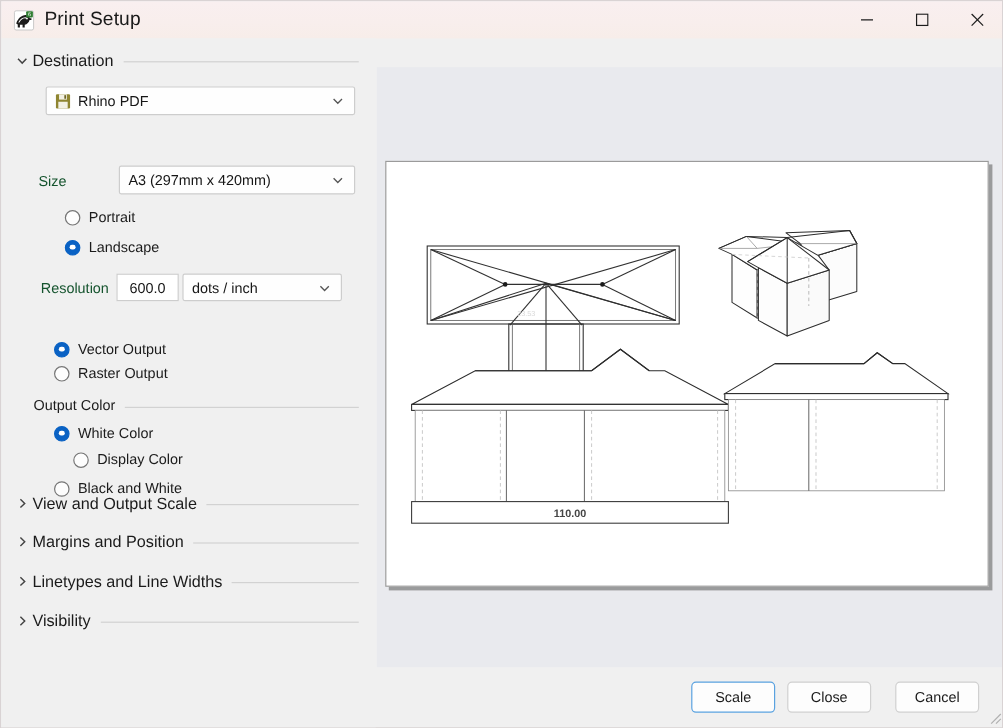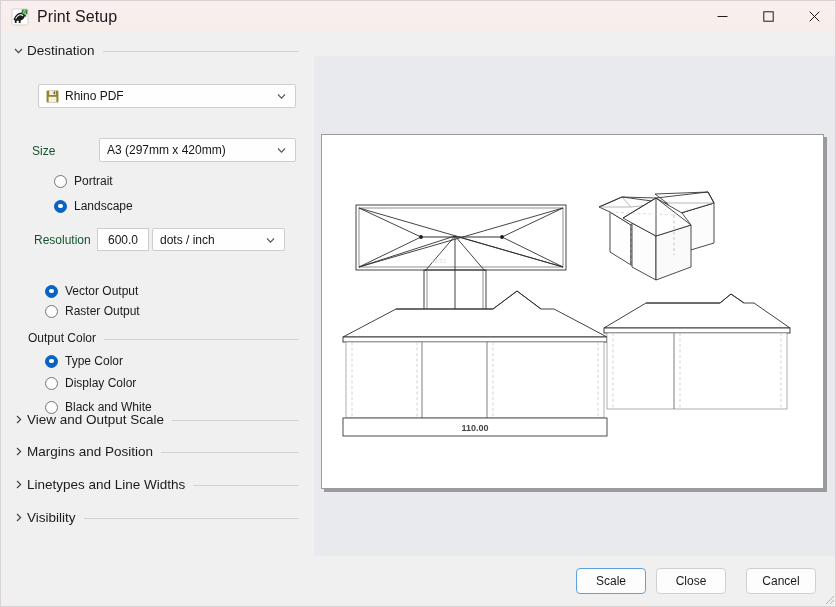--- a/index.html
+++ b/index.html
@@ -307,21 +307,21 @@
     <div class="group-head" style="top:9px;">
       <span class="chev">
         <svg width="11" height="11" viewBox="0 0 11 11">
             <polyline points="2,4 5.5,7.6 9,4" fill="none" stroke="#444" stroke-width="1.2"></polyline>
           </svg>
       </span>
       <span class="group-label">Destination</span>
       <span class="group-rule"></span>
     </div>
 
-    <div class="combo" style="left:37px; top:52px; width:258px; height:24px;">
+    <div class="combo" style="left:37px; top:40px; width:258px; height:24px;">
       <span class="pdf-ico">
         <svg width="13" height="13" viewBox="0 0 13 13">
           <rect x="0.6" y="0.6" width="11.8" height="11.8" rx="1" fill="#8f8531"></rect>
           <rect x="3.2" y="0.6" width="6.6" height="4.4" fill="#f2f0e4"></rect>
           <rect x="7.6" y="1.3" width="1.5" height="3" fill="#6d6526"></rect>
           <rect x="2.6" y="6.8" width="7.8" height="5.6" fill="#f2f0e4"></rect>
         </svg>
       </span>
       <span class="cval">Rhino PDF</span>
       <span class="arrow">
@@ -371,23 +371,23 @@
       <span class="radio"></span>
       <span class="radio-label">Raster Output</span>
     </div>
 
     <div class="sub-head" style="top:298px;">
       <span class="sub-label">Output Color</span>
       <span class="group-rule"></span>
     </div>
     <div class="radio-row" style="left:44px; top:320px;">
       <span class="radio on"></span>
-      <span class="radio-label">Type Color</span>
-    </div>
-    <div class="radio-row" style="left:44px; top:342px;">
+      <span class="radio-label">White Color</span>
+    </div>
+    <div class="radio-row" style="left:60px; top:342px;">
       <span class="radio"></span>
       <span class="radio-label">Display Color</span>
     </div>
     <div class="radio-row" style="left:44px; top:366px;">
       <span class="radio"></span>
       <span class="radio-label">Black and White</span>
     </div>
 
     <div class="group-head" style="top:378px;">
       <span class="chev">

